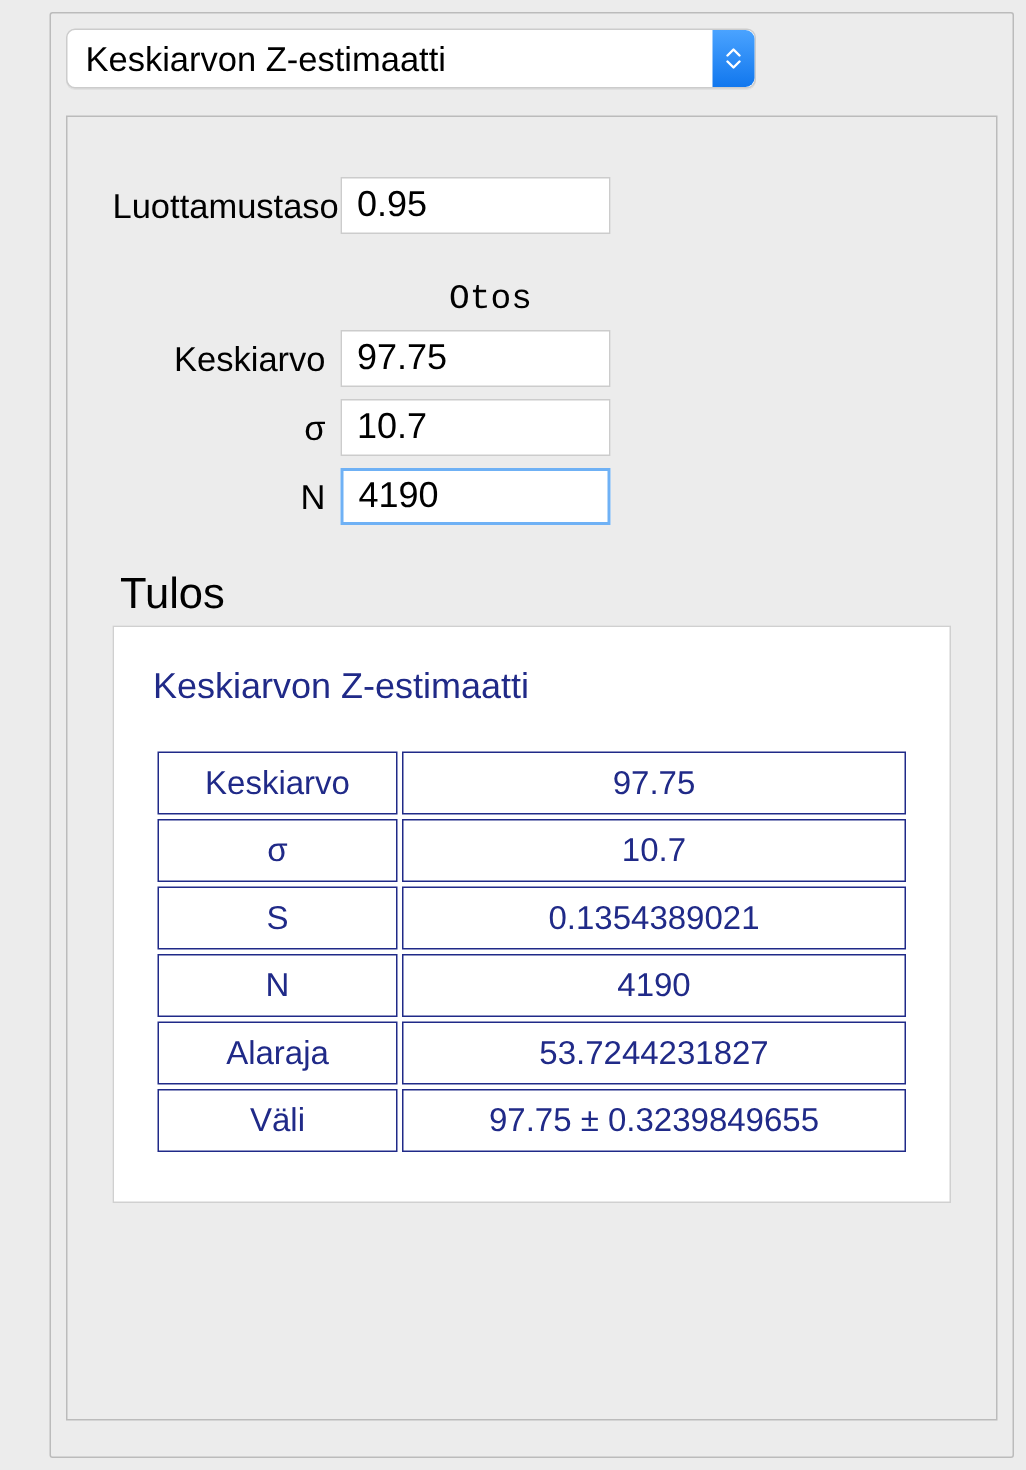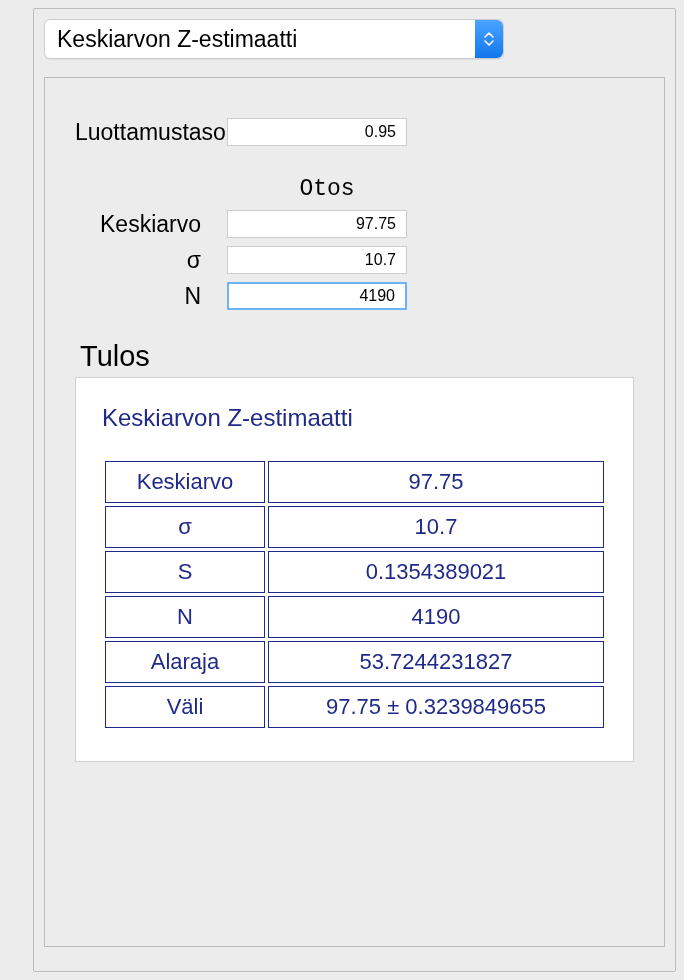--- a/index.html
+++ b/index.html
@@ -68,39 +68,39 @@
       display: flex;
       align-items: center;
       margin-bottom: 8px;
     }
     .form-row.lt {
       margin-bottom: 30px;
     }
     .label-col {
       width: 152px;
       text-align: right;
-      padding-right: 26px;
+      padding-right: 10px;
       font-size: 23px;
     }
     .otos-header {
       margin-left: 162px;
       width: 180px;
       text-align: center;
       font-size: 23px;
       margin-bottom: 8px;
       font-family: Liberation Mono, monospace;
     }
     .input-field {
       width: 180px;
-      height: 28px;
+      height: 38px;
       background: #fff;
       border: 1px solid #ccc;
-      font-size: 16px;
+      font-size: 24px;
       padding: 0 10px;
-      text-align: right;
+      text-align: left;
       font-family: inherit;
     }
     .input-field.focused {
       border: 2px solid #6fb1f5;
       outline: none;
     }
     .tulos-label {
       font-size: 29px;
       margin-top: 30px;
       margin-bottom: 4px;

